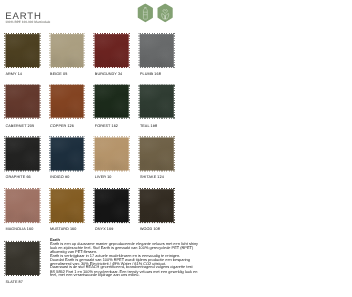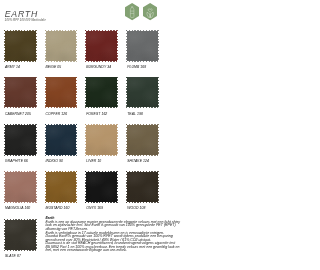--- a/index.html
+++ b/index.html
@@ -1,18 +1,18 @@
 <!DOCTYPE html>
 <html><head>
 <meta charset="utf-8">
 <style>
   html,body{margin:0;padding:0;background:#fff;}
   body{width:188px;height:270px;font-family:"Liberation Sans",sans-serif;overflow:hidden;
        -webkit-font-smoothing:antialiased;}
-  .page{position:relative;width:188px;height:190px;background:#fff;font-style:italic;}
+  .page{position:relative;width:188px;height:190px;background:#fff;}
   .lbl,.desc,.title,.subtitle{will-change:opacity;}
 
   .title{position:absolute;left:4.7px;top:9.9px;font-size:8.7px;letter-spacing:0.82px;
          color:#4a4a4a;font-weight:300;line-height:8px;}
   .subtitle{position:absolute;left:4.8px;top:18.25px;font-size:2.9px;letter-spacing:0.02px;
             color:#8a8a86;font-weight:700;line-height:4px;}
 
   .badges{position:absolute;left:124.6px;top:3.3px;}
   .hex{position:absolute;width:14.3px;height:17.3px;}
   .hex.b1{left:0;}

